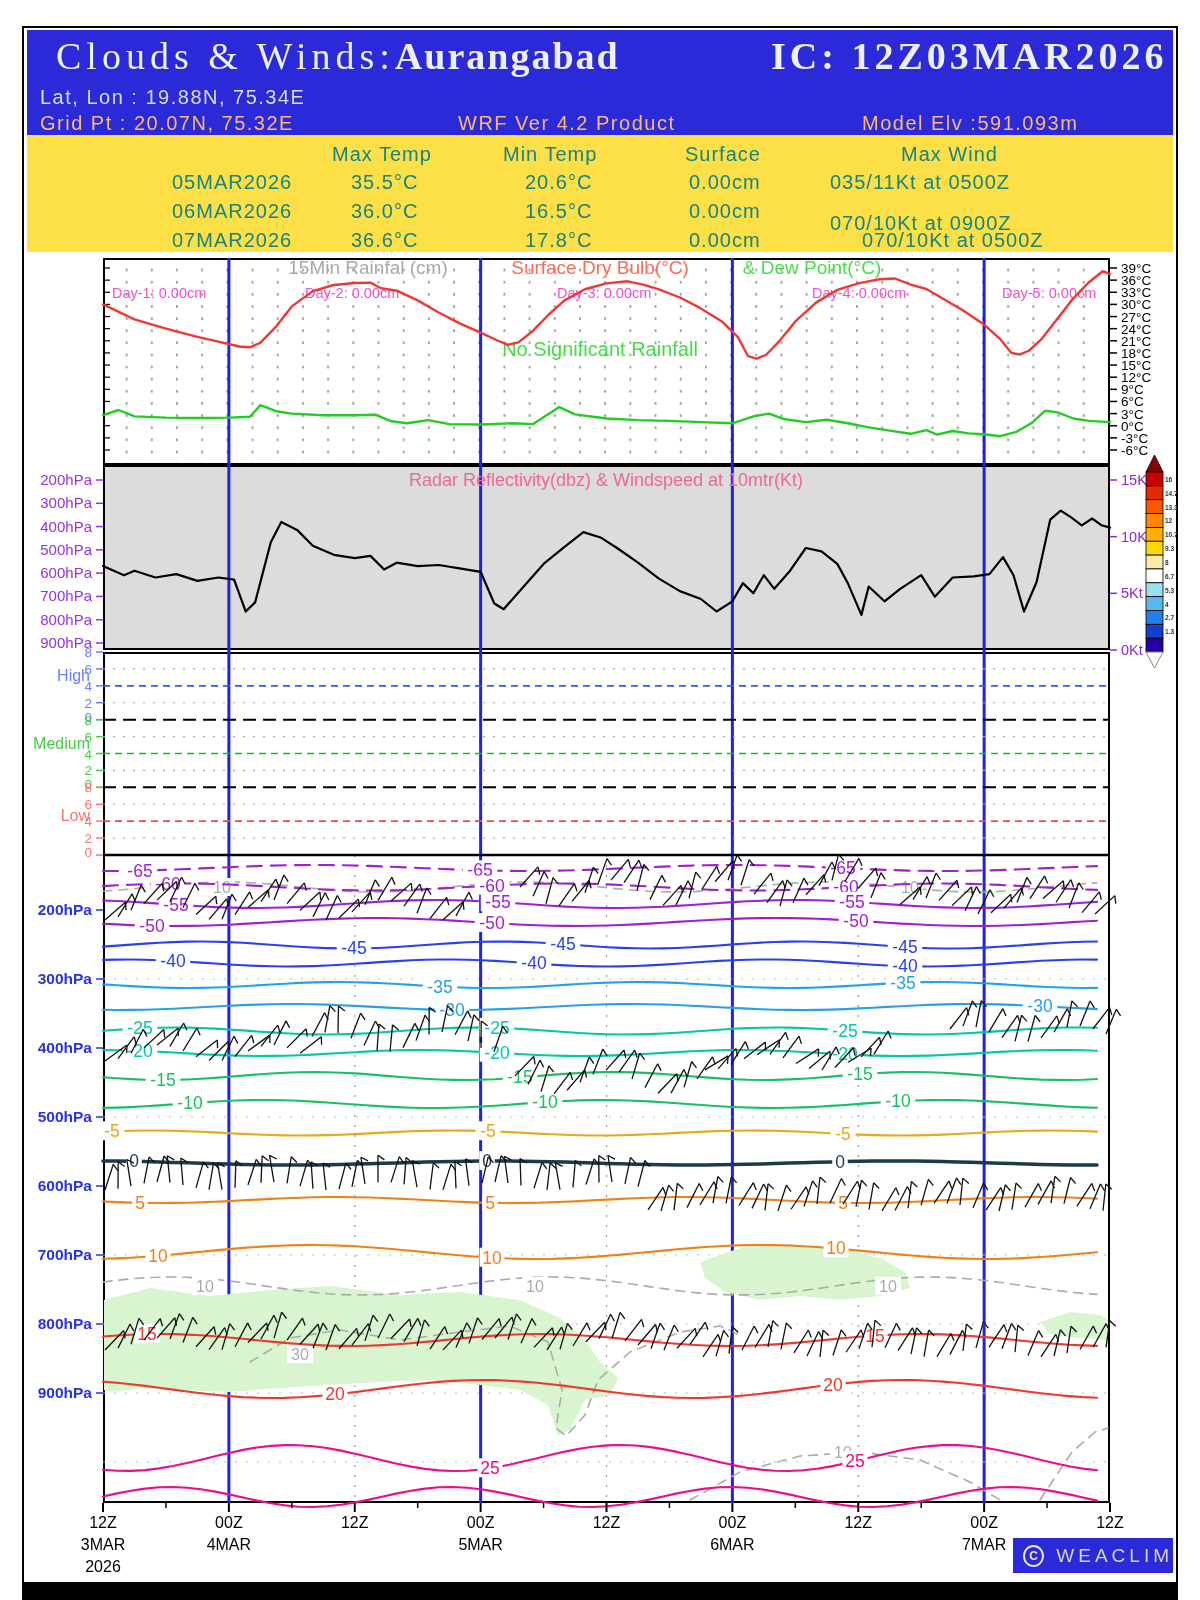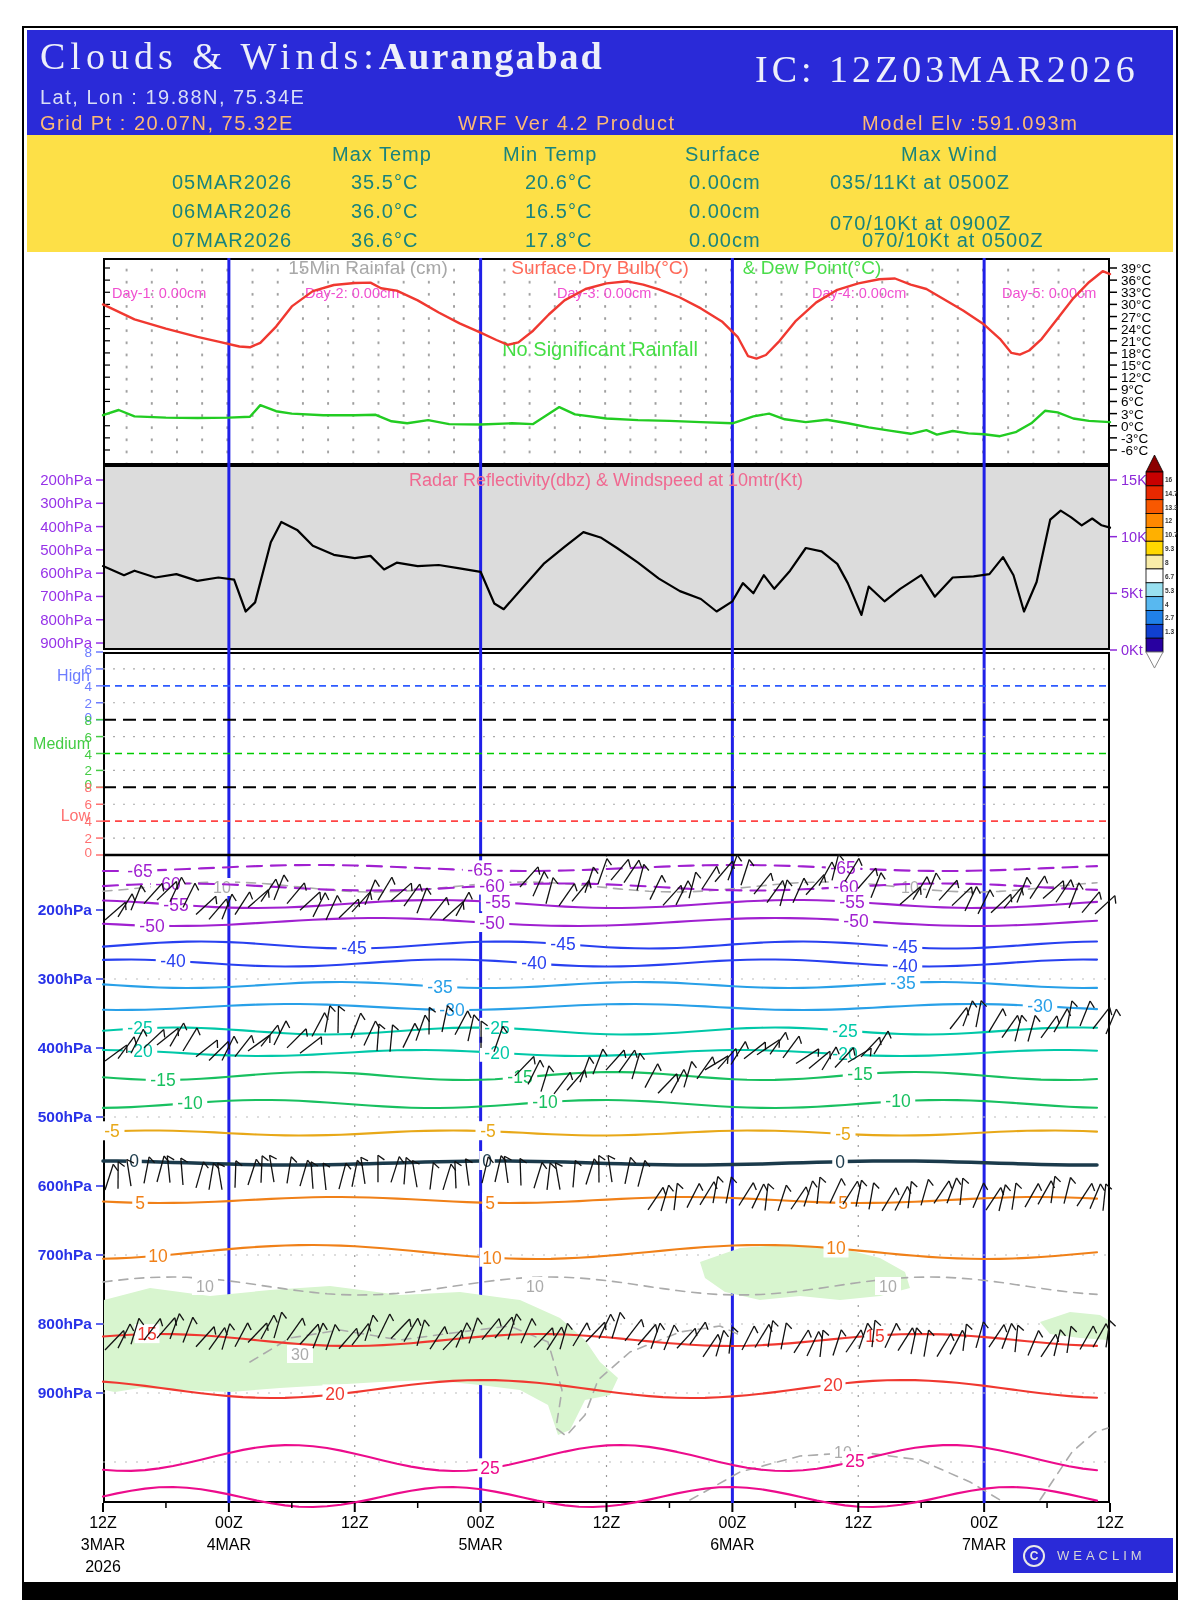--- a/index.html
+++ b/index.html
@@ -3,44 +3,44 @@
 <meta charset="utf-8">
 <style>
   html,body{margin:0;padding:0;background:#fff;}
   body{width:1200px;height:1600px;position:relative;overflow:hidden;
        font-family:"Liberation Sans",sans-serif;}
   #frame{position:absolute;left:22px;top:26px;width:1152px;height:1556px;
          border:2px solid #000;}
   #botbar{position:absolute;left:22px;top:1582px;width:1156px;height:18px;background:#000;}
   #hdr{position:absolute;left:27px;top:30px;width:1146px;height:105px;background:#2A2AD8;color:#EDEFFA;}
   #hdr .t1{position:relative;height:50px;padding-left:13px;padding-top:4px;
-           font-family:"Liberation Serif",serif;font-size:38px;letter-spacing:5px;white-space:nowrap;}
+           font-family:"Liberation Serif",serif;font-size:38px;letter-spacing:5px;white-space:nowrap;margin-left:16px;}
   #hdr .t1 .city{font-weight:bold;letter-spacing:2px;}
-  #hdr .t1 .ic{position:absolute;left:728px;top:17px;font-weight:normal;letter-spacing:4px;text-align:center;}
+  #hdr .t1 .ic{position:absolute;left:728px;top:4px;font-weight:bold;letter-spacing:4px;text-align:center;}
   #hdr .t2{position:absolute;left:13px;top:56px;font-size:20px;letter-spacing:1.5px;color:#D9DEF6;}
   #hdr .t3{position:absolute;left:13px;top:82px;width:1130px;font-size:20px;letter-spacing:1.5px;color:#fdba74;}
   #hdr .t3 .wrf{position:absolute;left:418px;}
   #hdr .t3 .elv{position:absolute;left:822px;}
   #teal{position:absolute;left:27px;top:135px;width:1146px;height:117px;background:#fde047;}
   #teal span{position:absolute;font-size:20px;letter-spacing:1px;color:#19837D;white-space:pre;}
   #toppanel{position:absolute;left:103px;top:258px;width:1007px;height:207px;background:#fff;
     border:2px solid #000;box-sizing:border-box;
     background-image:radial-gradient(circle,#9c9c9c 1px,rgba(0,0,0,0) 1.3px);
     background-size:25.2px 12.13px;background-position:9px 4px;}
   #radarbg{position:absolute;left:103px;top:465px;width:1007px;height:185px;background:#DCDCDC;
     border:2px solid #000;box-sizing:border-box;}
   #mainbg{position:absolute;left:103px;top:652px;width:1007px;height:851px;background:#fff;
     border:2px solid #000;box-sizing:border-box;}
   #chart{position:absolute;left:0;top:0;pointer-events:none;}
   #chart text{font-family:"Liberation Sans",sans-serif;}
   #weaclim{position:absolute;left:1013px;top:1538px;width:160px;height:35px;background:#2A2AD8;
     display:flex;align-items:center;gap:12px;padding-left:10px;box-sizing:border-box;}
   #weaclim .cc{width:18px;height:18px;border:2px solid #E8E8E8;border-radius:50%;color:#E8E8E8;
     display:flex;align-items:center;justify-content:center;font-size:12px;font-weight:bold;}
-  #weaclim .lg{color:#D6D6D6;font-size:13px;letter-spacing:4px;}
+  #weaclim .lg{color:#D6D6D6;font-size:19px;letter-spacing:4px;}
 </style>
 </head>
 <body>
 
 <div id="frame"></div>
 <div id="botbar"></div>
 
 <div id="hdr">
   <div class="t1">
     <span>Clouds &amp; Winds:</span><span class="city">Aurangabad</span>

